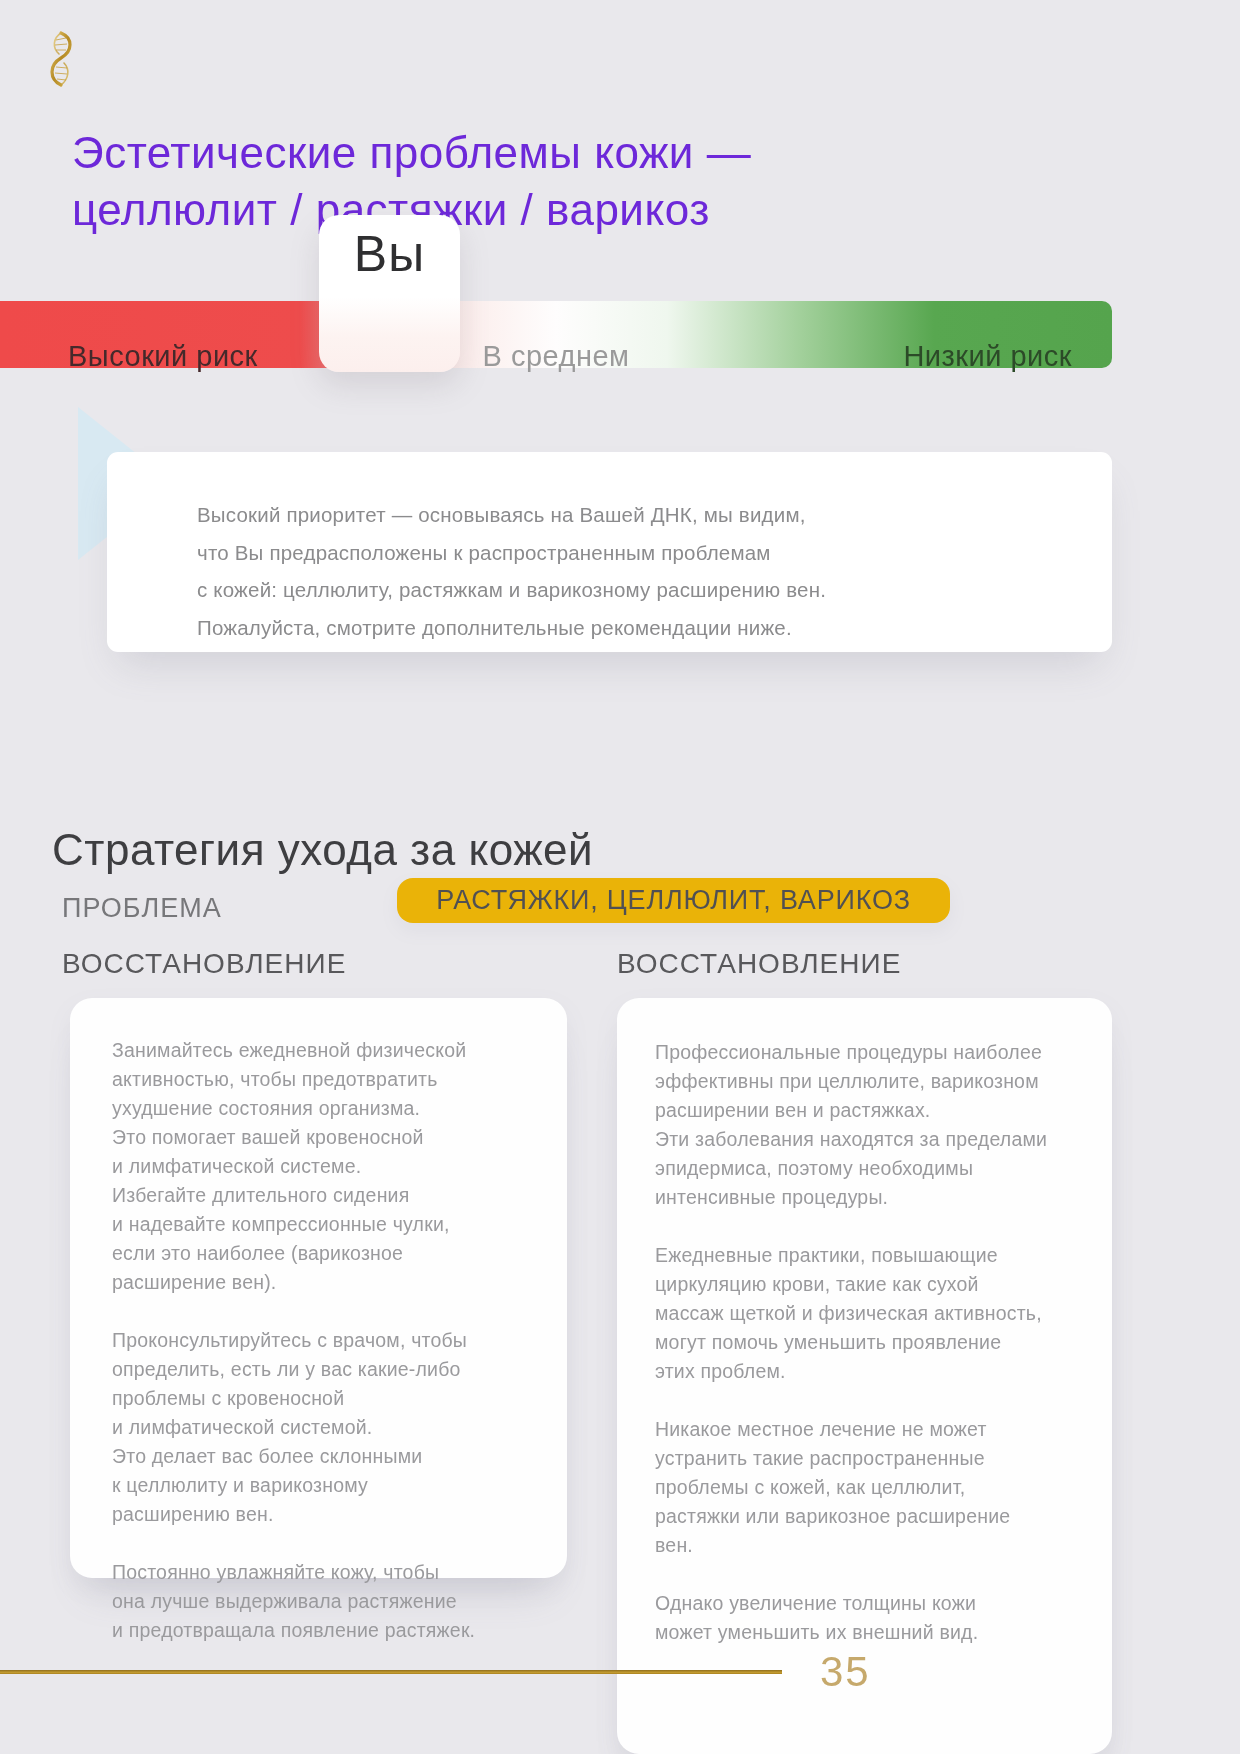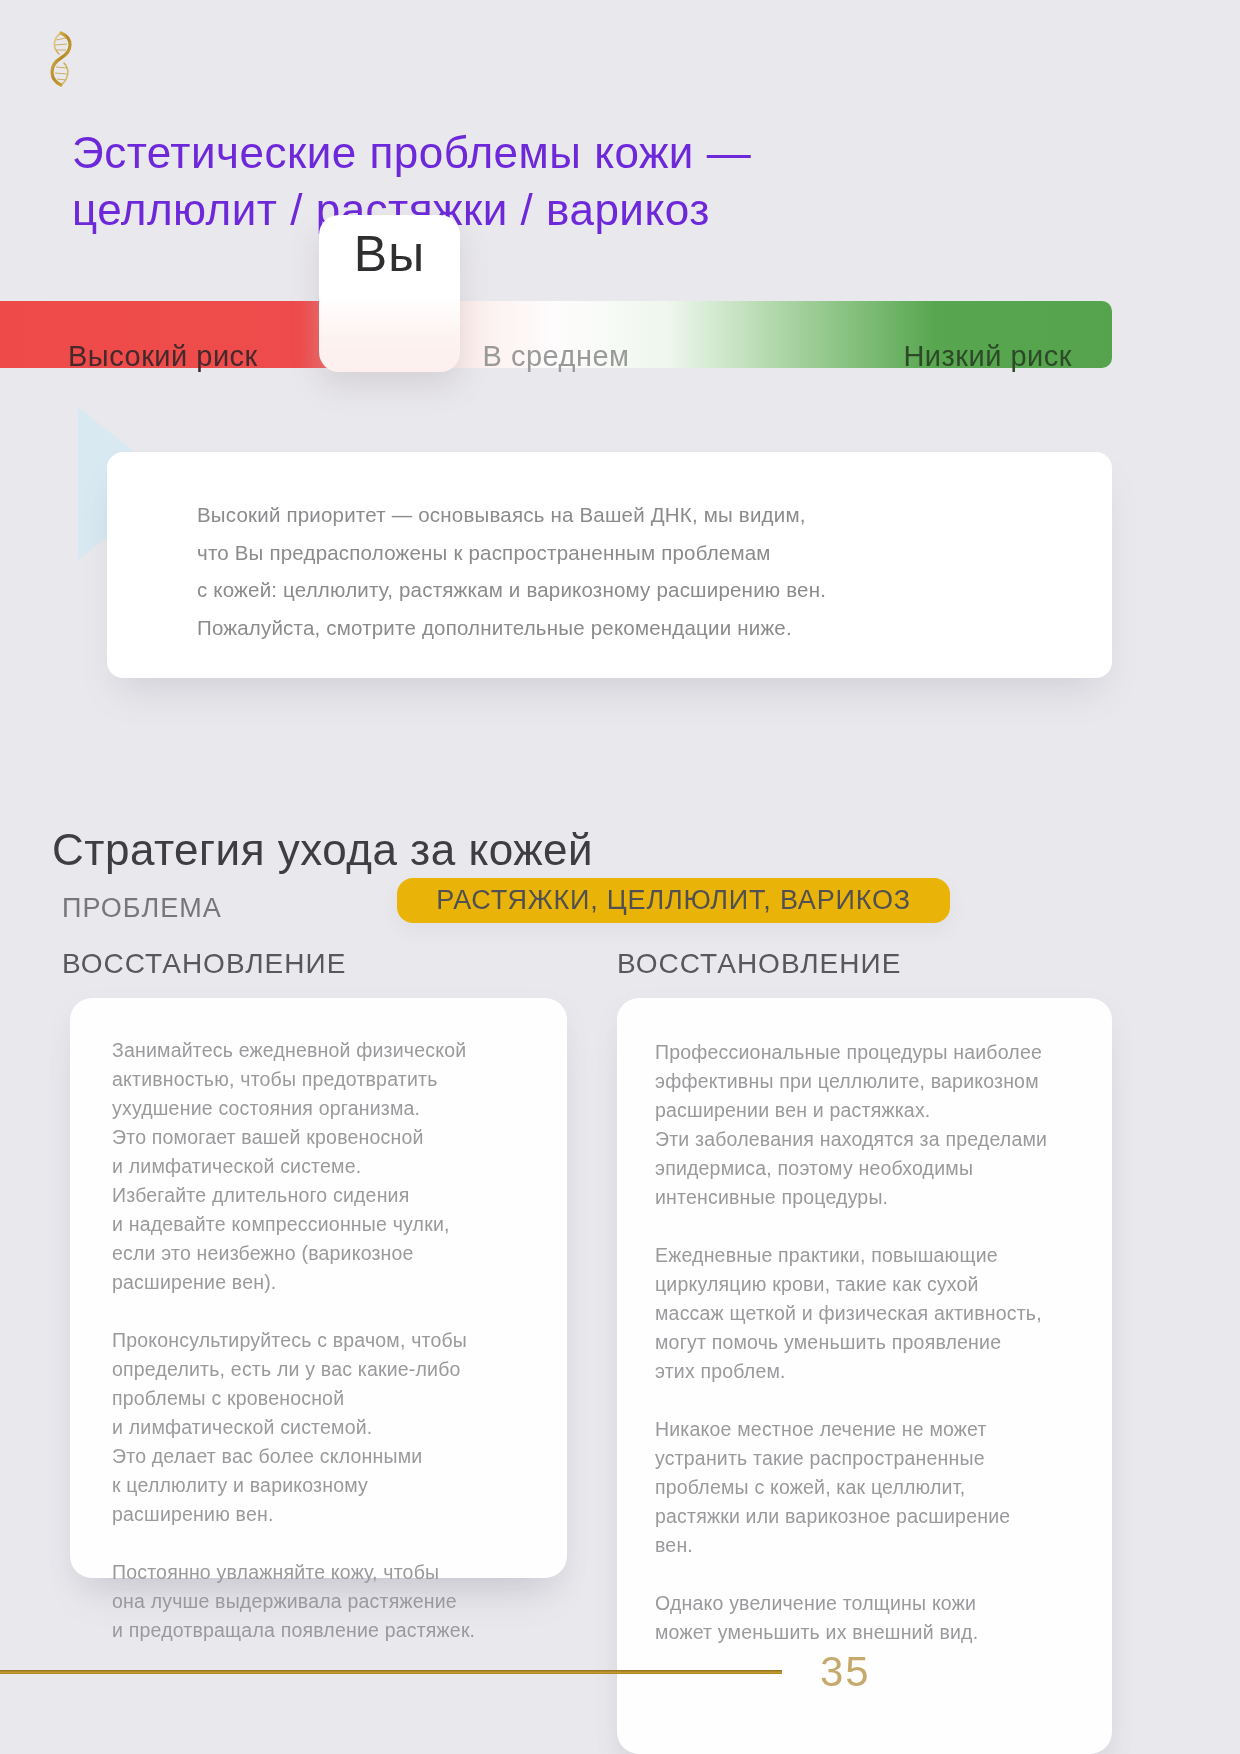--- a/index.html
+++ b/index.html
@@ -37,22 +37,22 @@
     font-size:29px;font-weight:300;letter-spacing:.5px;white-space:nowrap;margin-top:21px;}
   .risk-label.high{left:68px;color:#45292b;}
   .risk-label.mid{left:50%;transform:translate(-50%,-50%);color:#9a9a9a;}
   .risk-label.low{right:40px;color:#2c4a28;}
   .callout-triangle{
     position:absolute;left:78px;top:407px;width:96px;height:153px;
     background:#d8e9f2;z-index:1;
     clip-path:polygon(0 0,100% 50%,0 100%);
   }
   .callout-card{
-    position:absolute;left:107px;top:452px;width:1005px;height:226px;
-    background:#ffffff;border-radius:16px;z-index:2;
+    position:absolute;left:107px;top:452px;width:1005px;height:200px;
+    background:#ffffff;border-radius:11px;z-index:2;
     box-shadow:0 22px 38px -12px rgba(110,110,130,.20);
   }
   .callout-text{
     position:absolute;left:90px;top:44px;width:860px;
     font-size:20.5px;line-height:37.5px;font-weight:300;color:#8b8b8d;
     letter-spacing:.2px;white-space:pre-line;
   }
   .h2{
     position:absolute;left:52px;top:788px;
     font-size:44px;font-weight:300;color:#3e3e41;letter-spacing:.5px;
@@ -149,21 +149,21 @@
   <div class="col-heading right">ВОССТАНОВЛЕНИЕ</div>
 
   <div class="strategy-card left">
     <p>Занимайтесь ежедневной физической
 активностью, чтобы предотвратить
 ухудшение состояния организма.
 Это помогает вашей кровеносной
 и лимфатической системе.
 Избегайте длительного сидения
 и надевайте компрессионные чулки,
-если это неизбежно (варикозное
+если это наиболее (варикозное
 расширение вен).</p>
     <p>Проконсультируйтесь с врачом, чтобы
 определить, есть ли у вас какие-либо
 проблемы с кровеносной
 и лимфатической системой.
 Это делает вас более склонными
 к целлюлиту и варикозному
 расширению вен.</p>
     <p>Постоянно увлажняйте кожу, чтобы
 она лучше выдерживала растяжение

